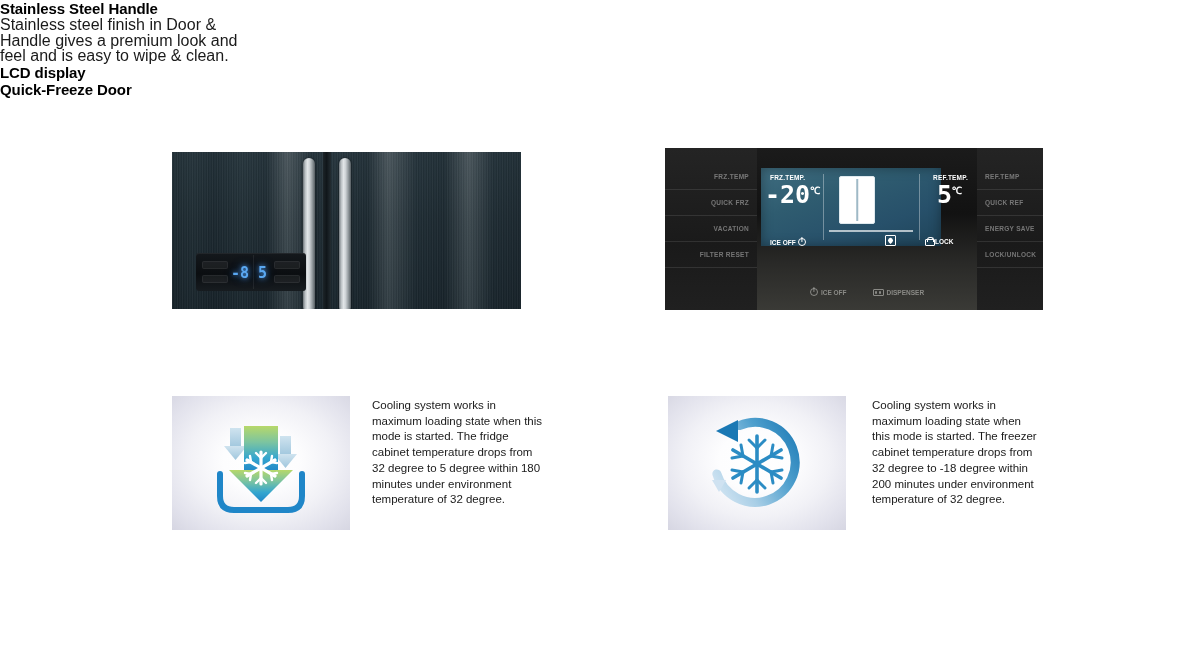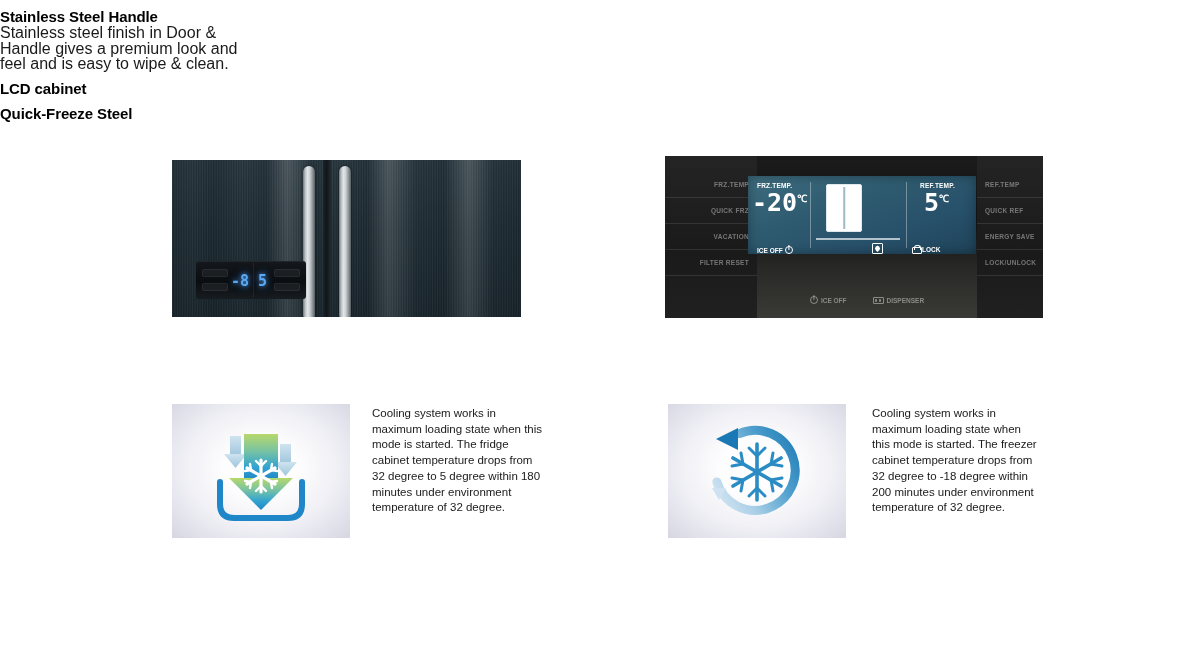--- a/index.html
+++ b/index.html
@@ -11,21 +11,20 @@
     font-family: "Liberation Sans", sans-serif;
     overflow: hidden;
   }
   .page { position: relative; width: 1200px; height: 650px; background:#fff; }
   .feature-title {
     font-size: 15px;
     font-weight: bold;
     color: #000000;
     letter-spacing: -0.1px;
     white-space: nowrap;
-    margin-top: 8px;
   }
   .caption {
     font-size: 16px;
     line-height: 15.5px;
     color: #1a1a1a;
   }
 
   
   .handle-photo {
     position: absolute;
@@ -132,22 +131,22 @@
     letter-spacing: 0.3px;
     color: rgba(205,205,205,0.50);
     white-space: nowrap;
     font-weight: bold;
   }
   .bezel-left .tkey  { justify-content: flex-end; padding-right: 8px; }
   .bezel-right .tkey { justify-content: flex-start; padding-left: 8px; }
 
   .lcd-screen {
     position: absolute;
-    left: 83px; top: 20px;
-    width: 228px; height: 78px;
+    left: 96px; top: 20px;
+    width: 180px; height: 78px;
     background: linear-gradient(160deg,#3f6d80 0%, #2f5c70 35%, #27506a 70%, #1f4459 100%);
     box-shadow: inset 0 0 12px rgba(0,0,0,0.35);
   }
   .lcd-sep {
     position: absolute; top: 6px; width: 1px; height: 66px;
     background: rgba(255,255,255,0.35);
   }
   .lcd-sep.s1 { left: 62px; }
   .lcd-sep.s2 { left: 158px; }
 
@@ -291,21 +290,21 @@
       <div class="pbtn pb3"></div>
       <div class="pbtn pb4"></div>
       <div class="split"></div>
       <div class="digit d-frz">-8</div>
       <div class="digit d-ref">5</div>
     </div>
   </div>
 
   <div class="caption" style="left:176px; top:314px; width:266px;">Stainless steel finish in Door &amp; Handle gives a premium look and feel and is easy to wipe &amp; clean.</div>
 
-  <div class="feature-title" style="left:802px; top:120px;">LCD cabinet</div>
+  <div class="feature-title" style="left:802px; top:120px;">LCD display</div>
 
   <div class="lcd-photo">
 
     <div class="bezel-left">
       <div class="touchkeys">
         <div class="tkey">FRZ.TEMP</div>
         <div class="tkey">QUICK FRZ</div>
         <div class="tkey">VACATION</div>
         <div class="tkey">FILTER RESET</div>
       </div>
@@ -410,21 +409,21 @@
             <line x1="99" y1="66" x2="100" y2="60"></line>
         </g>
       </g>
 
       <path d="M48,78 L48,100 Q48,114 62,114 L116,114 Q130,114 130,100 L130,78" fill="none" stroke="#1f86c8" stroke-width="6" stroke-linecap="round"></path>
     </svg>
   </div>
 
   <div class="mode-text" style="left:372px; top:398px; width:176px;">Cooling system works in maximum loading state when this mode is started. The fridge cabinet temperature drops from 32 degree to 5 degree within 180 minutes under environment temperature of 32 degree.</div>
 
-  <div class="feature-title" style="left:676px; top:371px;">Quick-Freeze Steel</div>
+  <div class="feature-title" style="left:676px; top:371px;">Quick-Freeze Door</div>
 
   <div class="mode-tile" style="left:668px; top:396px;">
     <svg width="178" height="134" viewBox="0 0 178 134">
       <defs>
         <linearGradient id="ringGrad" x1="1" y1="0" x2="0" y2="1">
           <stop offset="0%" stop-color="#1a78b4"></stop>
           <stop offset="35%" stop-color="#4e9fcd"></stop>
           <stop offset="70%" stop-color="#a8cee6"></stop>
           <stop offset="100%" stop-color="#d8e8f4"></stop>
         </linearGradient>

